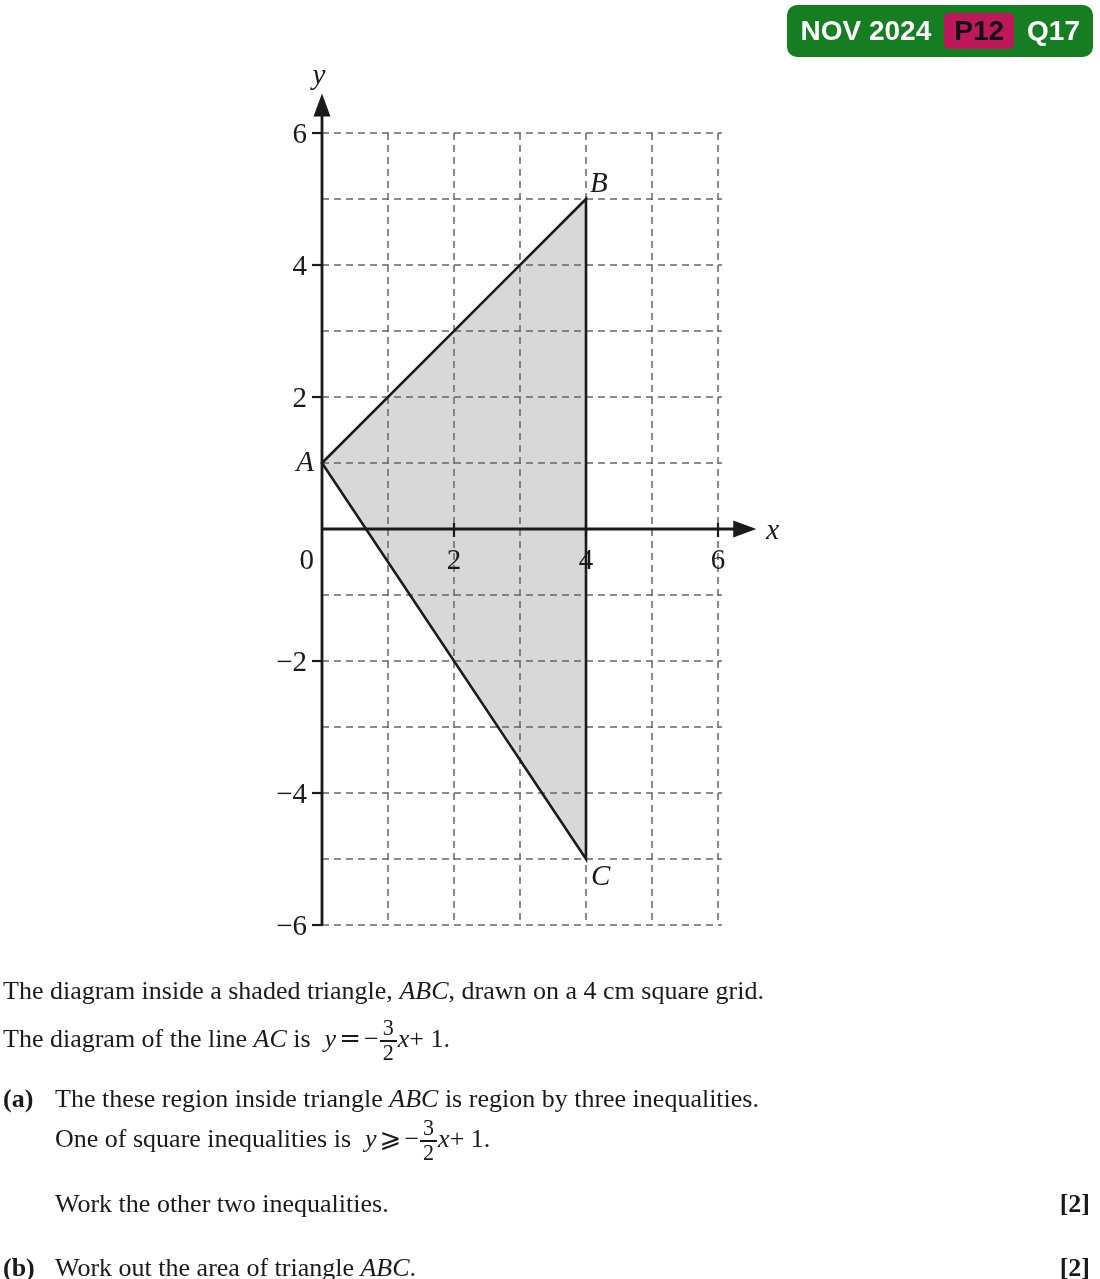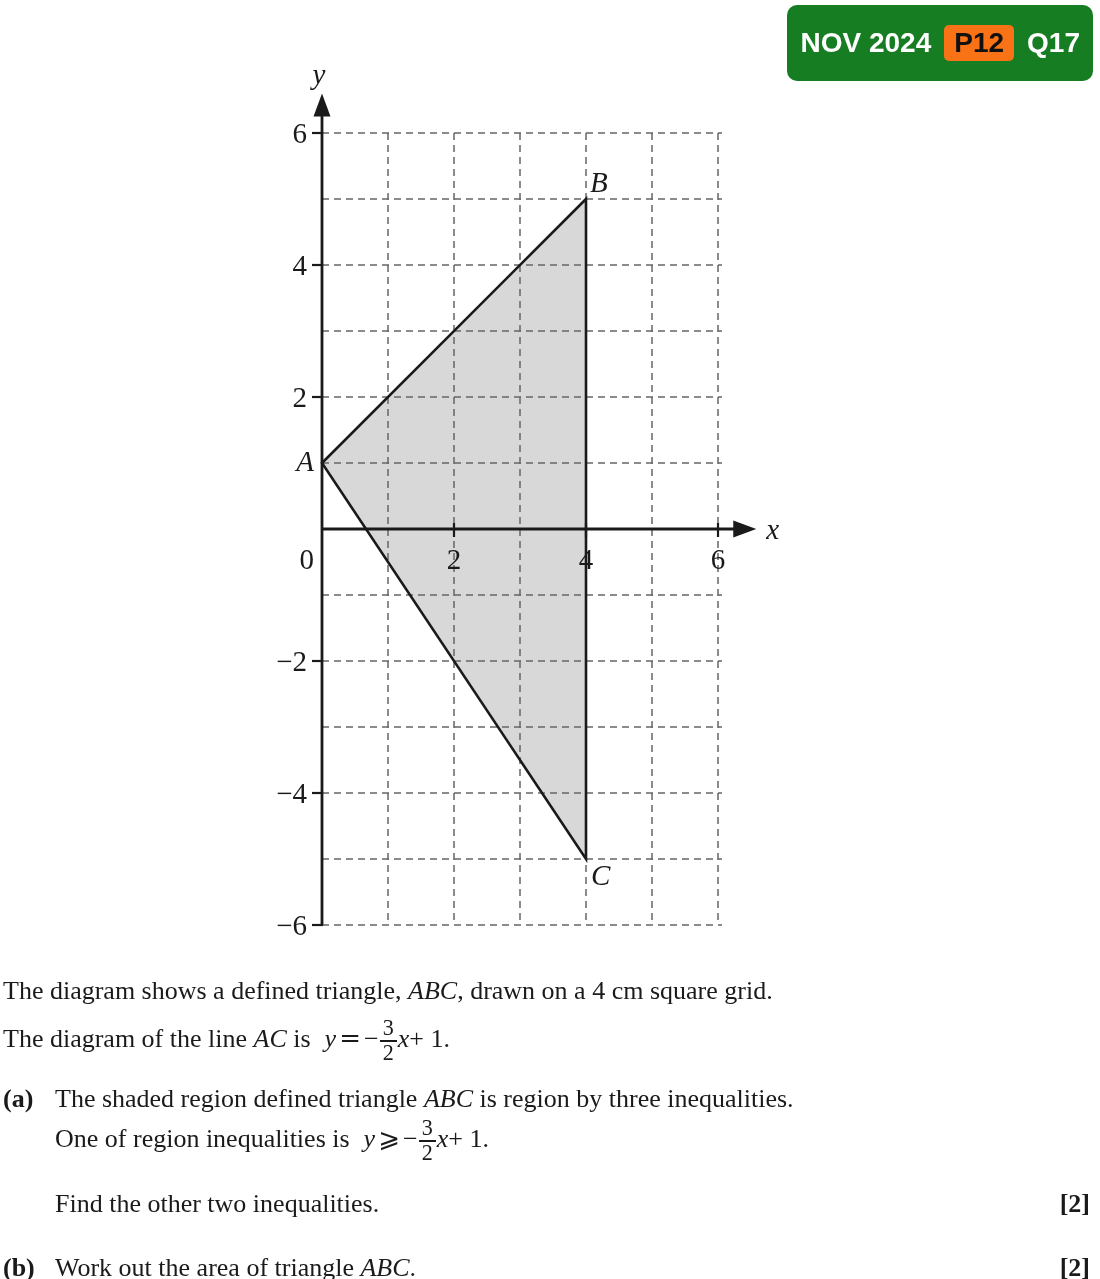--- a/index.html
+++ b/index.html
@@ -4,26 +4,26 @@
 <style>
   html,body { margin:0; padding:0; }
   body {
     width:1100px; height:1279px; position:relative; background:#ffffff;
     font-family:"Liberation Serif","DejaVu Serif",serif; color:#1a1a1a; overflow:hidden;
   }
   
   .badge {
     position:absolute; top:5px; right:7px; height:52px;
     border-radius:10px; display:flex; align-items:center;
-    padding:12px 13px; gap:13px;
+    padding:0 13px; gap:13px;
     font-family:"Liberation Sans","DejaVu Sans",sans-serif; font-weight:bold;
     font-size:28px; color:#ffffff;
   }
   .badge-paper {
-    background:#f97316; color:#111111; border-radius:5px;
+    background:#be185d; color:#111111; border-radius:5px;
     padding:4px 10px; line-height:1;
   }
   
   #fig { position:absolute; left:0; top:0; }
   #fig .grid { stroke:#666666; stroke-width:1.5; stroke-dasharray:7 5; fill:none; }
   #fig .axis { stroke:#1a1a1a; stroke-width:2.8; }
   #fig .tick { stroke:#1a1a1a; stroke-width:2.2; }
   #fig .tri  { stroke:#1a1a1a; stroke-width:2.6; fill:none; stroke-linejoin:miter; }
   #fig text  { fill:#1a1a1a; font-family:"Liberation Serif","DejaVu Serif",serif; }
   #fig text.num    { font-size:29px; }
@@ -98,37 +98,37 @@
       <text x="307" y="935" class="num" text-anchor="end">−6</text>
       <text x="314" y="569" class="num" text-anchor="end">0</text>
       <text x="319" y="84.40000000000003" class="var" text-anchor="middle">y</text>
       <text x="766.28" y="539" class="var">x</text>
       <polygon points="322,463 586,199 586,859" class="tri"></polygon>
       <text x="314" y="471" class="vertex" text-anchor="end">A</text>
       <text x="590" y="192" class="vertex" text-anchor="start">B</text>
       <text x="591" y="885" class="vertex" text-anchor="start">C</text>
     </svg>
 
-  <div class="para" style="top:976px"><span>The diagram shows a defined triangle, </span><span class="it">ABC</span><span>, drawn on a 4 cm square grid.</span></div>
+  <div class="para" style="top:976px"><span>The diagram inside a shaded triangle, </span><span class="it">ABC</span><span>, drawn on a 4 cm square grid.</span></div>
 
   <div class="para" style="top:1017px">
     <span><span>The diagram of the line </span><span class="it">AC</span><span> is</span></span><span class="math"><span class="it">y</span><span class="rel">=</span><span>−</span><span class="frac"><span class="num">3</span><span class="den">2</span></span><span class="it">x</span><span>+ 1.</span></span>
   </div>
 
   <div class="row" style="top:1084px">
     <span class="qlabel">(a)</span>
-    <span class="qtext"><span>The shaded region defined triangle </span><span class="it">ABC</span><span> is region by three inequalities.</span></span>
+    <span class="qtext"><span>The these region inside triangle </span><span class="it">ABC</span><span> is region by three inequalities.</span></span>
   </div>
 
   <div class="row" style="top:1117px">
-    <span class="qtext"><span><span>One of region inequalities is</span></span><span class="math"><span class="it">y</span><span class="rel">⩾</span><span>−</span><span class="frac"><span class="num">3</span><span class="den">2</span></span><span class="it">x</span><span>+ 1.</span></span></span>
+    <span class="qtext"><span><span>One of square inequalities is</span></span><span class="math"><span class="it">y</span><span class="rel">⩾</span><span>−</span><span class="frac"><span class="num">3</span><span class="den">2</span></span><span class="it">x</span><span>+ 1.</span></span></span>
   </div>
 
   <div class="row" style="top:1189px">
-    <span class="qtext">Find the other two inequalities.</span>
+    <span class="qtext">Work the other two inequalities.</span>
     <span class="marks">[2]</span>
   </div>
 
   <div class="row" style="top:1253px">
     <span class="qlabel">(b)</span>
     <span class="qtext"><span>Work out the area of triangle </span><span class="it">ABC</span><span>.</span></span>
     <span class="marks">[2]</span>
   </div>
 
 </div>

